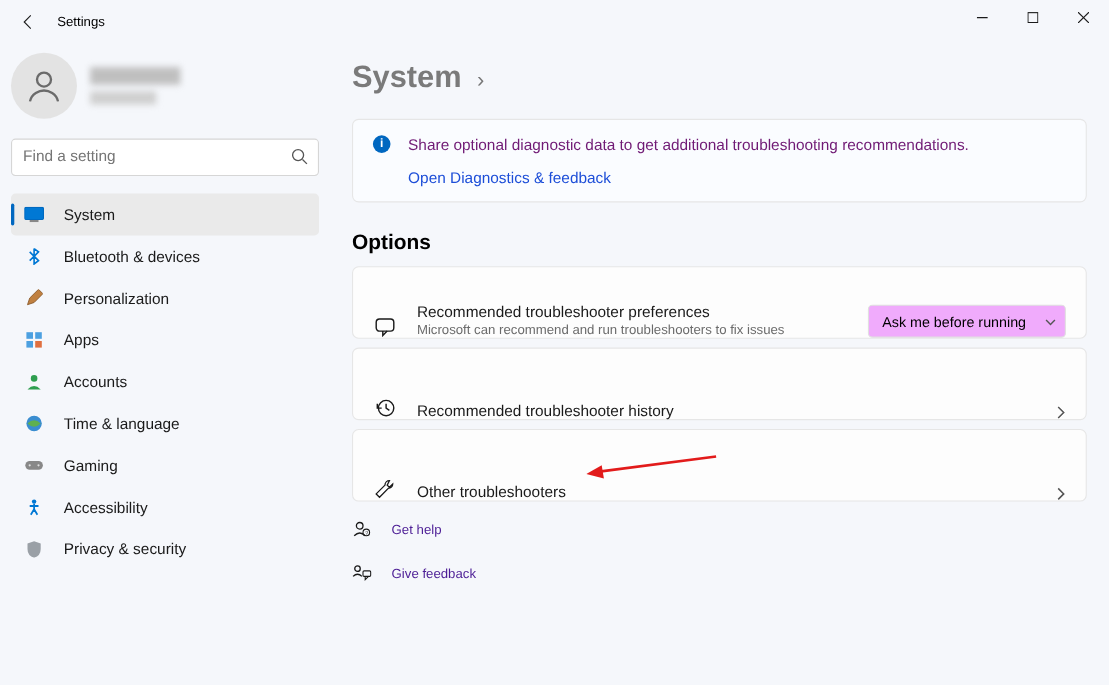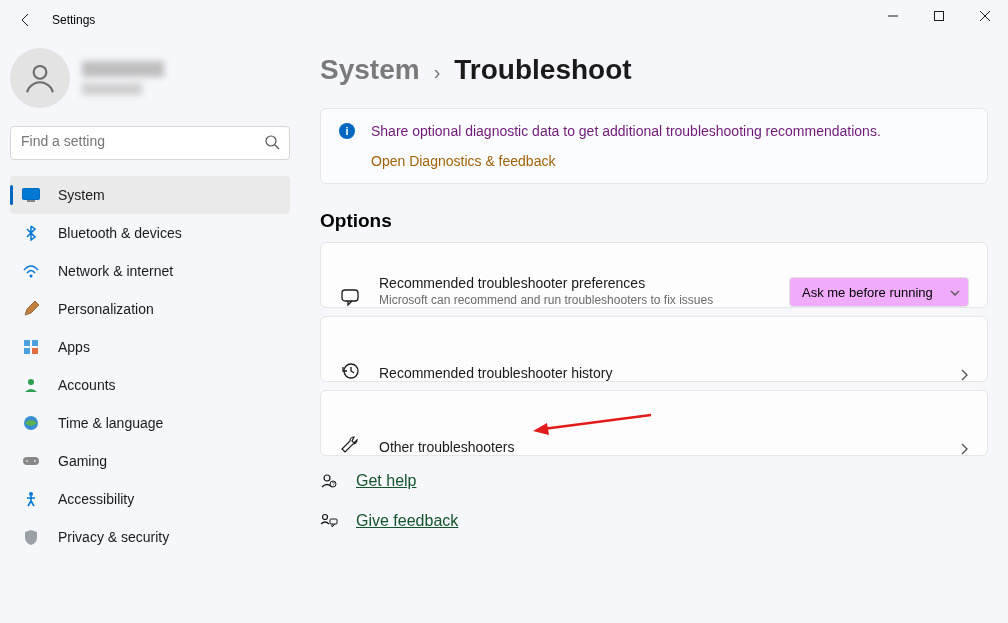--- a/index.html
+++ b/index.html
@@ -41,42 +41,42 @@
 .crumb { display:flex; align-items:baseline; gap:14px; margin:6px 0 22px 0; }
 .crumb-parent { font-size:28px; font-weight:600; color:#7a7a7a; }
 .crumb-sep { font-size:20px; color:#777; }
 .crumb-current { font-size:28px; font-weight:600; color:#1a1a1a; }
 
 
 .banner { border:1px solid #e6e6e6; border-radius:6px; background:#fafcff; padding:14px 18px; margin-bottom:26px; }
 .banner-row { display:flex; align-items:center; gap:16px; }
 .info-dot { width:16px; height:16px; border-radius:50%; background:#0067c0; display:flex; align-items:center; justify-content:center; color:#fff; font-size:11px; font-weight:bold; flex-shrink:0; }
 .banner-text { font-size:14px; color:#701a75; }
-.banner-link { margin-top:14px; margin-left:32px; font-size:14px; color:#a16207; cursor:pointer; }
+.banner-link { margin-top:14px; margin-left:32px; font-size:14px; color:#1d4ed8; cursor:pointer; }
 
 
 .section-title { font-size:19px; font-weight:600; margin-bottom:10px; }
 
 
 .card { border:1px solid #e6e6e6; border-radius:6px; background:#fdfdfd; padding:0 18px; margin-bottom:8px; display:flex; align-items:flex-end; cursor:pointer; position:relative; min-height:66px; }
 .card-icon { width:22px; margin-right:18px; display:flex; align-items:center; justify-content:center; flex-shrink:0; }
 .card-body { flex:1; }
 .card-title { font-size:14px; color:#1a1a1a; }
 .card-sub { font-size:12px; color:#6b6b6b; margin-top:2px; }
 .select { border:1px solid #e0e0e0; border-radius:4px; background:#f0abfc; height:30px; padding:0 30px 0 12px; font-size:13px; display:flex; align-items:center; position:relative; cursor:pointer; min-width:180px; }
 .select .chev { position:absolute; right:8px; top:12px; }
 .card-chev { margin-left:10px; }
 
 
 .arrow { position:absolute; pointer-events:none; }
 
 
 .help-row { display:flex; align-items:center; gap:18px; margin-top:10px; height:30px; }
 .help-icon { width:18px; display:flex; justify-content:center; }
-.help-link { font-size:16px; color:#14532d; cursor:pointer;text-decoration:underline; }
+.help-link { font-size:12px; color:#4c1d95; cursor:pointer; }
 
 svg { display:block; }
 </style>
 </head>
 <body>
 
 <div class="titlebar">
   <div class="back-btn">
     <svg width="16" height="16" viewBox="0 0 16 16">
         <path d="M10 2 L4 8 L10 14" stroke="#1a1a1a" stroke-width="1" fill="none"></path>
@@ -142,29 +142,20 @@
       <li>
         <span class="nav-icon">
             <svg width="14" height="16" viewBox="0 0 14 16">
               <path d="M7 1 L11 4 L7 8 L11 12 L7 15 V1 M3 4 L11 12 M3 12 L11 4" stroke="#0078d4" stroke-width="1.5" fill="none"></path>
             </svg>
           </span>
         <span class="nav-label">Bluetooth &amp; devices</span>
       </li>
       <li>
         <span class="nav-icon">
-            <svg width="16" height="14" viewBox="0 0 16 14">
-              <path d="M1 6 Q8 -2 15 6 M4 9 Q8 4 12 9" stroke="#0078d4" stroke-width="1.5" fill="none"></path>
-              <circle cx="8" cy="12" r="1.5" fill="#0078d4"></circle>
-            </svg>
-          </span>
-        <span class="nav-label">Network &amp; internet</span>
-      </li>
-      <li>
-        <span class="nav-icon">
             <svg width="16" height="16" viewBox="0 0 16 16">
               <path d="M2 14 L4 8 L12 0 L16 4 L8 12 Z" fill="#c08040" stroke="#8a5a2b" stroke-width="0.8"></path>
             </svg>
           </span>
         <span class="nav-label">Personalization</span>
       </li>
       <li>
         <span class="nav-icon">
             <svg width="16" height="16" viewBox="0 0 16 16">
               <rect x="1" y="1" width="6" height="6" fill="#4ca0e0"></rect>
@@ -220,21 +211,20 @@
           </span>
         <span class="nav-label">Privacy &amp; security</span>
       </li>
     </ul>
   </div>
 
   <div class="content">
     <div class="crumb">
       <span class="crumb-parent">System</span>
       <span class="crumb-sep">›</span>
-      <span class="crumb-current">Troubleshoot</span>
     </div>
 
     <div class="banner">
       <div class="banner-row">
         <div class="info-dot">i</div>
         <div class="banner-text">Share optional diagnostic data to get additional troubleshooting recommendations.</div>
       </div>
       <div class="banner-link">Open Diagnostics &amp; feedback</div>
     </div>
 

